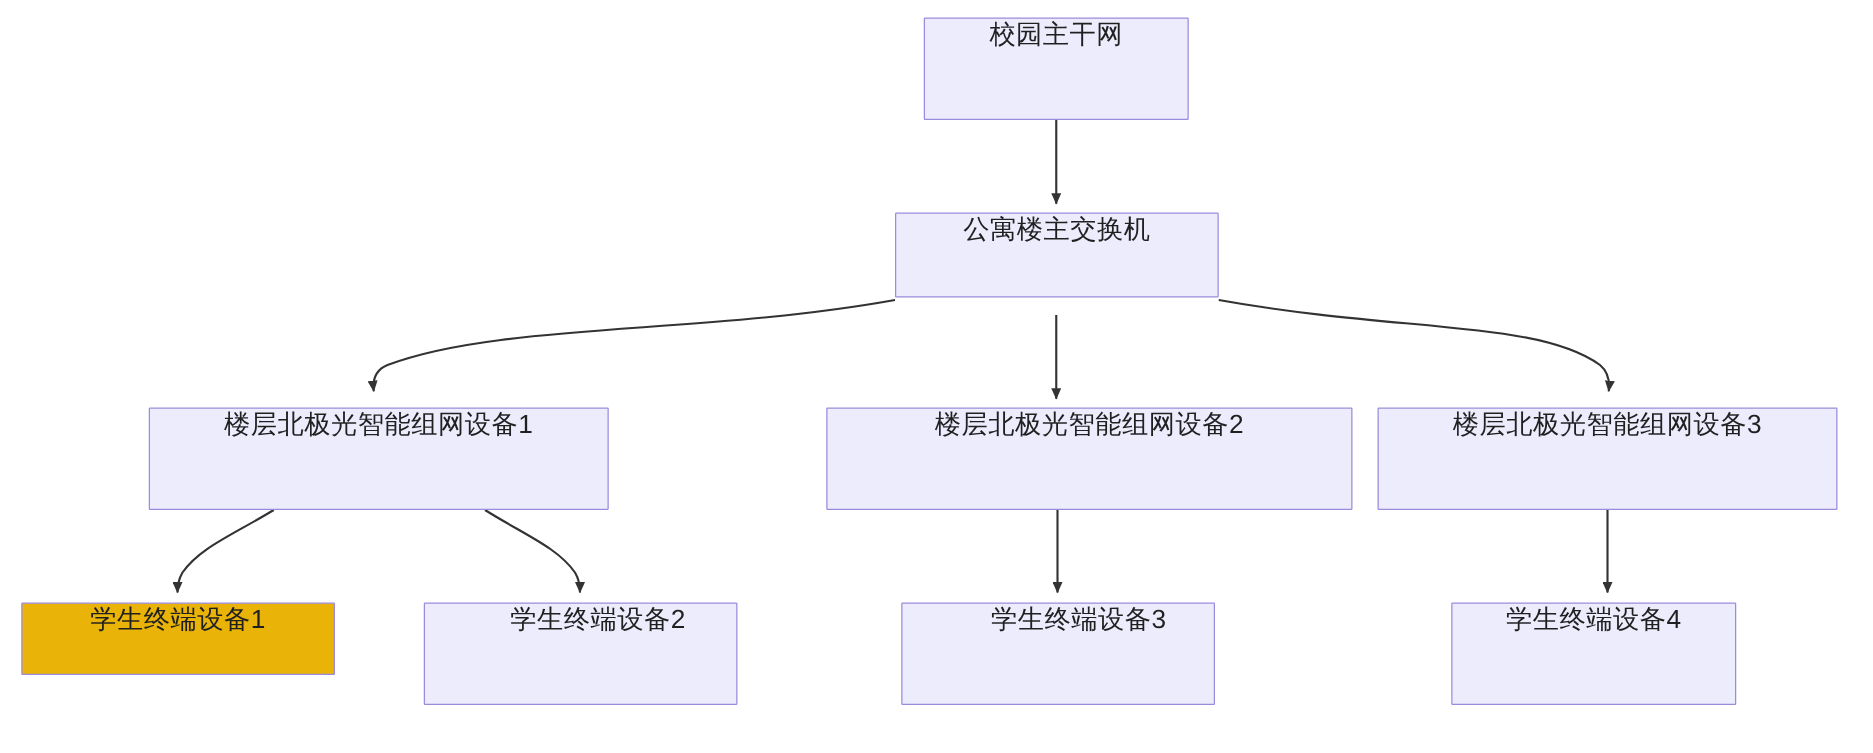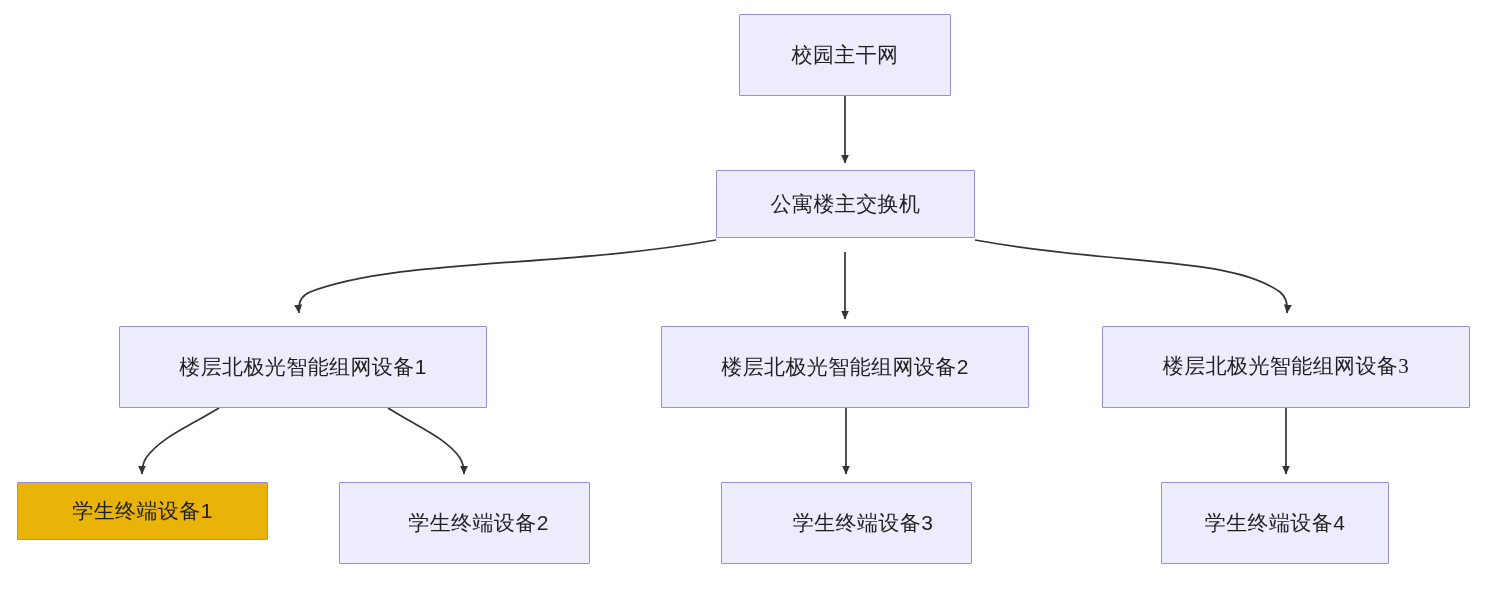--- a/index.html
+++ b/index.html
@@ -27,21 +27,20 @@
     height: 602px;
     pointer-events: none;
   }
   .flow-node {
     position: absolute;
     box-sizing: border-box;
     background: #ececfd;
     border: 1.6px solid #9b8bdd;
     border-radius: 1px;
     display: flex;
-    align-items: center;
     justify-content: center;
     color: #1f2020;
     font-size: 21px;
     line-height: 1.2;
     letter-spacing: 0.4px;
     white-space: nowrap;
     user-select: none;
   }
   .flow-node .node-label {
     display: block;
@@ -74,24 +73,24 @@
   <div id="node-layer">
       <div class="flow-node" style="left: 739px; top: 14px; width: 212px; height: 82px; background: rgb(236, 236, 253); border-color: rgb(155, 139, 221); color: rgb(31, 32, 32);">
         <span class="node-label">校园主干网</span>
       </div>
       <div class="flow-node" style="left: 716px; top: 170px; width: 259px; height: 68px; background: rgb(236, 236, 253); border-color: rgb(155, 139, 221); color: rgb(31, 32, 32);">
         <span class="node-label">公寓楼主交换机</span>
       </div>
       <div class="flow-node" style="left: 119px; top: 326px; width: 368px; height: 82px; background: rgb(236, 236, 253); border-color: rgb(155, 139, 221); color: rgb(31, 32, 32);">
         <span class="node-label">楼层北极光智能组网设备1</span>
       </div>
-      <div class="flow-node" style="left: 661px; top: 326px; width: 368px; height: 82px; background: rgb(236, 236, 253); border-color: rgb(155, 139, 221); color: rgb(31, 32, 32);">
+      <div class="flow-node" style="left: 661px; top: 326px; width: 421px; height: 82px; background: rgb(236, 236, 253); border-color: rgb(155, 139, 221); color: rgb(31, 32, 32);">
         <span class="node-label">楼层北极光智能组网设备2</span>
       </div>
-      <div class="flow-node" style="left: 1102px; top: 326px; width: 368px; height: 82px; background: rgb(236, 236, 253); border-color: rgb(155, 139, 221); color: rgb(31, 32, 32); font-family: Liberation Serif, serif;">
+      <div class="flow-node" style="left: 1102px; top: 326px; width: 368px; height: 82px; background: rgb(236, 236, 253); border-color: rgb(155, 139, 221); color: rgb(31, 32, 32);">
         <span class="node-label">楼层北极光智能组网设备3</span>
       </div>
       <div class="flow-node" style="left: 17px; top: 482px; width: 251px; height: 58px; background: #eab308; border-color: rgb(155, 139, 221); color: rgb(31, 32, 32);">
         <span class="node-label">学生终端设备1</span>
       </div>
       <div class="flow-node" style="left: 339px; top: 482px; width: 251px; height: 82px; background: rgb(236, 236, 253); border-color: rgb(155, 139, 221); color: rgb(31, 32, 32); padding-left: 28px;">
         <span class="node-label">学生终端设备2</span>
       </div>
       <div class="flow-node" style="left: 721px; top: 482px; width: 251px; height: 82px; background: rgb(236, 236, 253); border-color: rgb(155, 139, 221); color: rgb(31, 32, 32); padding-left: 33px;">
         <span class="node-label">学生终端设备3</span>

